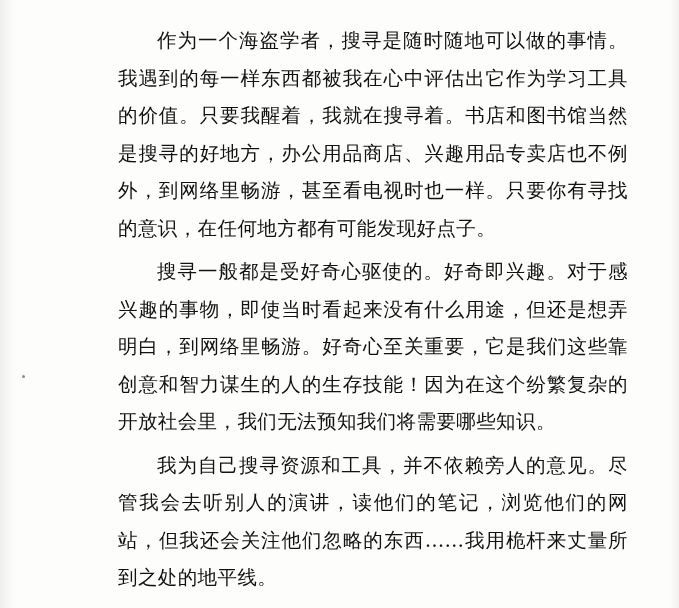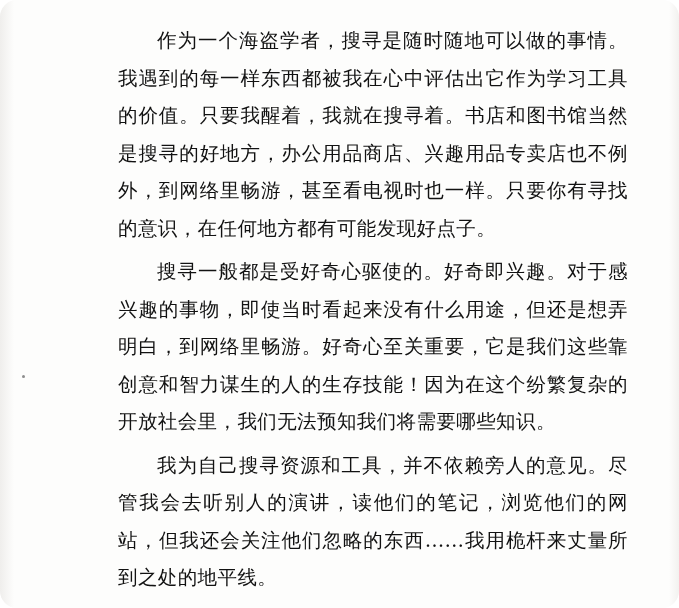--- a/index.html
+++ b/index.html
@@ -7,21 +7,20 @@
     padding: 0;
     background: #ffffff;
   }
   .page {
     position: relative;
     width: 679px;
     height: 608px;
     background: #fdfdfc;
     overflow: hidden;
     font-family: "DejaVu Serif", "Liberation Serif", serif;
-    border-radius: 17px;
   }
   
   .scan-left-edge {
     position: absolute;
     left: 0; top: 0;
     width: 14px; height: 100%;
     background: linear-gradient(to right, #efeeec 0%, #fdfdfc 100%);
   }
   .scan-right-edge {
     position: absolute;

